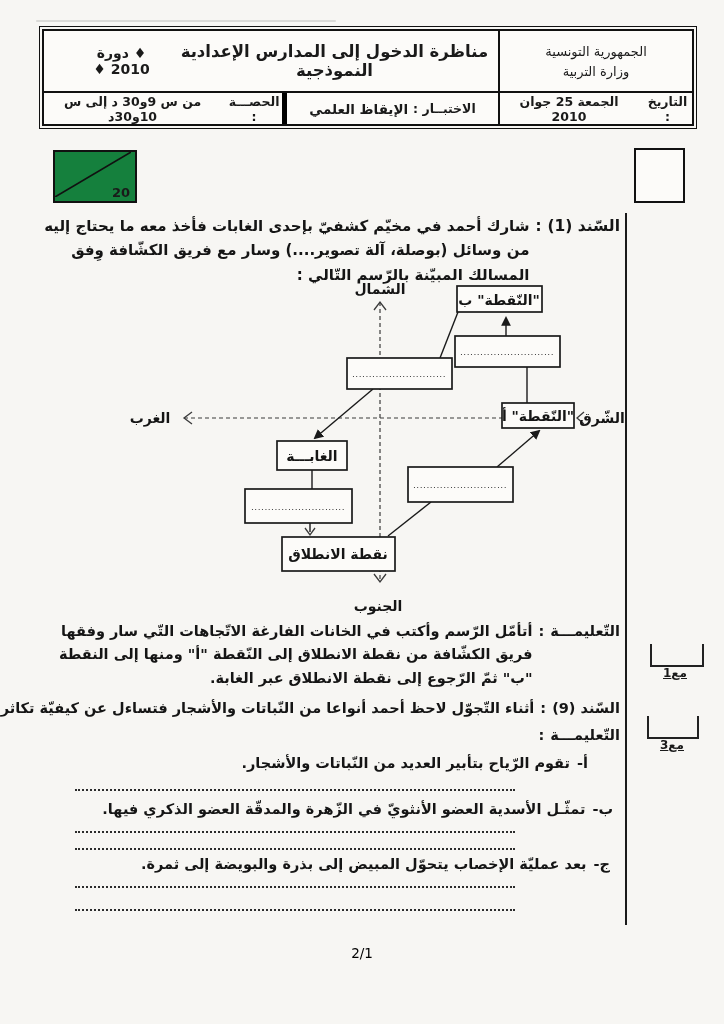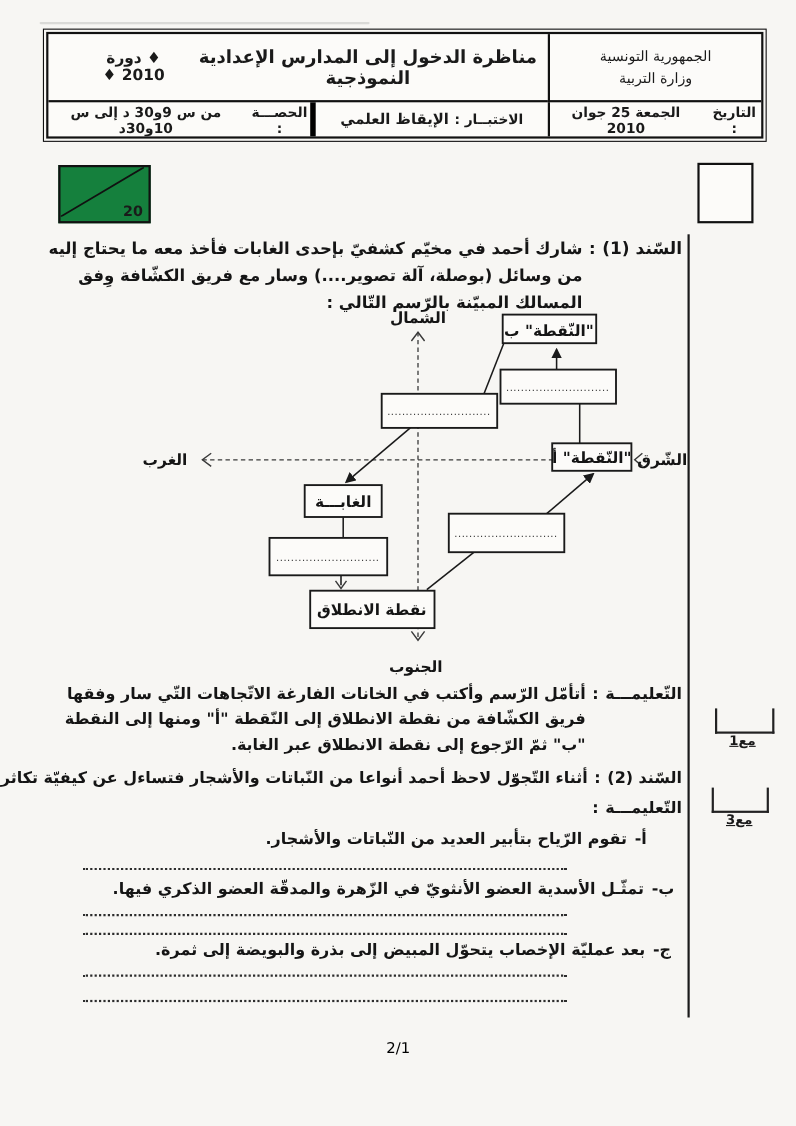--- a/index.html
+++ b/index.html
@@ -169,21 +169,21 @@
   <text class="dotfill" x="460" y="218">............................</text>
 </svg>
 
 <div class="tblock instruction1">
   <span class="h-underline">التّعليمـــة</span>
   <span>:</span>
   <span class="flow-text">أتأمّل الرّسم وأكتب في الخانات الفارغة الاتّجاهات التّي سار وفقها فريق الكشّافة من نقطة الانطلاق إلى النّقطة "أ" ومنها إلى النقطة "ب" ثمّ الرّجوع إلى نقطة الانطلاق عبر الغابة.</span>
 </div>
 
 <div class="tblock support2">
-  <span class="h-underline">السّند (2)</span>
+  <span class="h-underline">السّند (9)</span>
   <span>:</span>
   <span class="flow-text nowrap">أثناء التّجوّل لاحظ أحمد أنواعا من النّباتات والأشجار فتساءل عن كيفيّة تكاثرها.</span>
 </div>
 
 <div class="tblock instruction2">
   <span class="h-underline">التّعليمـــة</span>
   <span>:</span>
 </div>
 
 <div class="item item-a">

